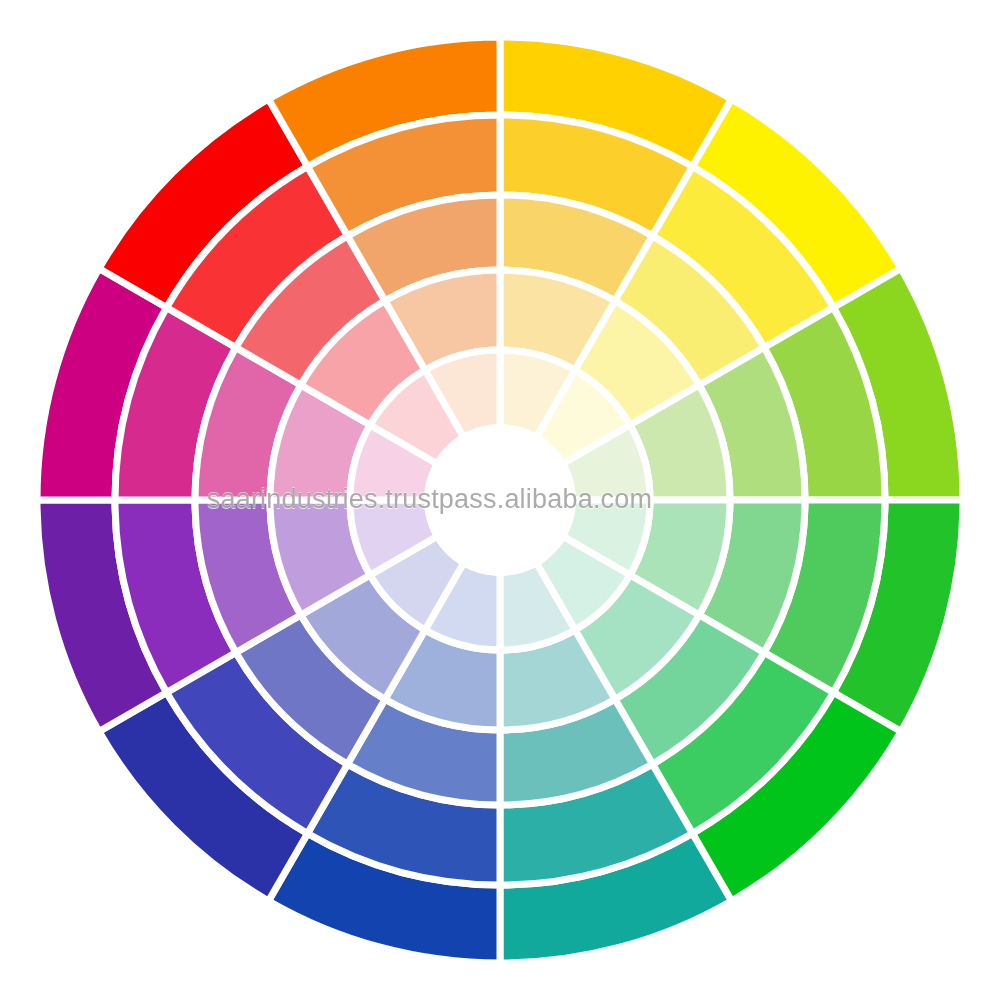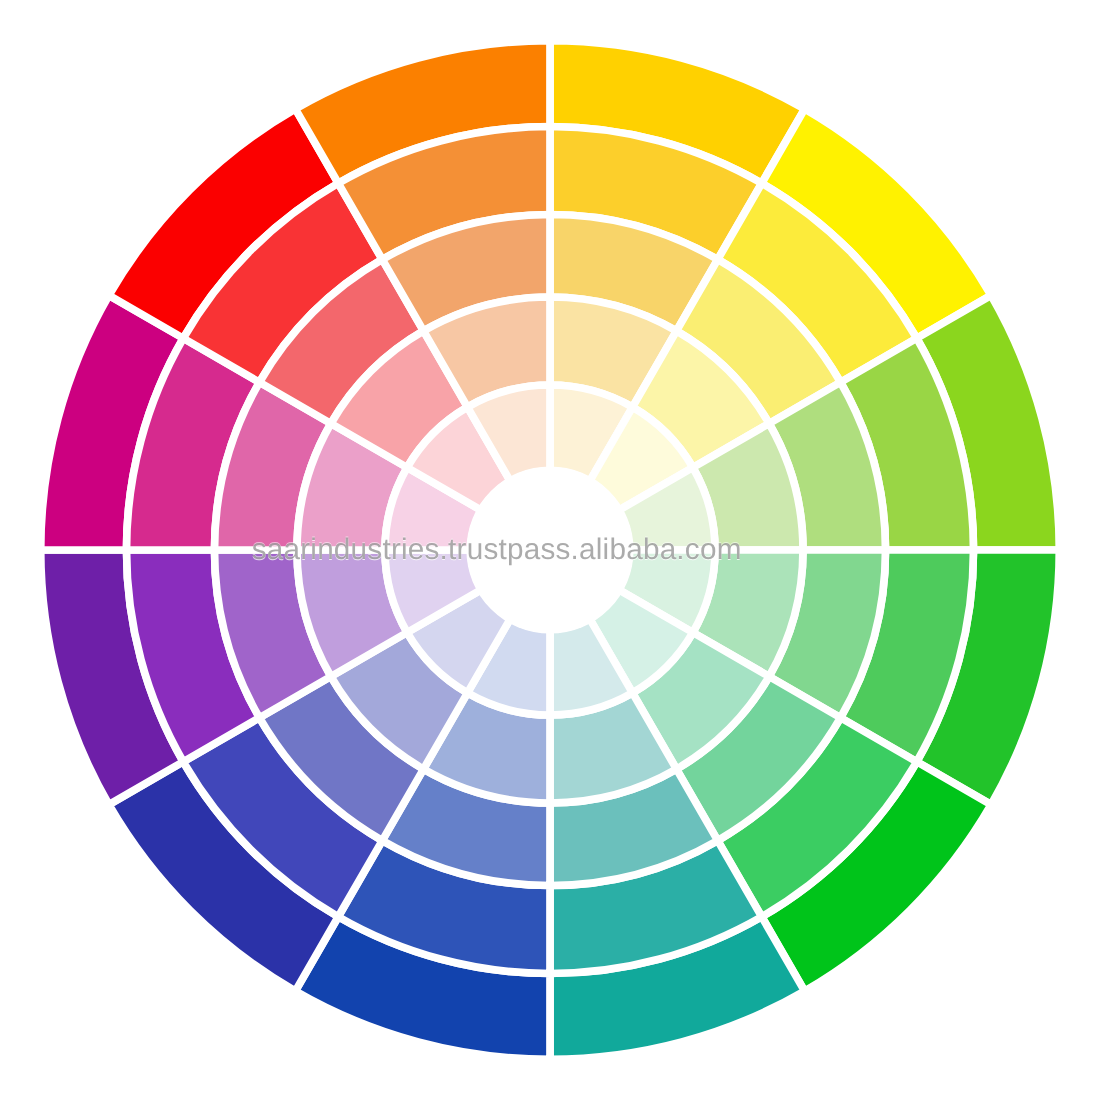--- a/index.html
+++ b/index.html
@@ -14,21 +14,20 @@
     background:#ffffff;
   }
   svg#color-wheel-svg{display:block;width:1000px;height:1000px;}
   .wheel-seg{stroke:#ffffff;stroke-width:7;stroke-linejoin:round;}
   .hub{fill:#ffffff;}
   #watermark{
     position:absolute;
     left:0;top:0;width:859px;height:1000px;
     display:flex;align-items:center;justify-content:center;
     pointer-events:none;
-    padding-left:22px;
   }
   #watermark-text{
     font-family:"Liberation Sans", sans-serif;
     font-size:27px;
     letter-spacing:.2px;
     color:rgba(120,120,120,0.62);
     text-shadow:0 1px 0 rgba(255,255,255,0.75), 0 -1px 0 rgba(255,255,255,0.55);
     white-space:nowrap;
     user-select:none;
     transform:translateY(-1px);

